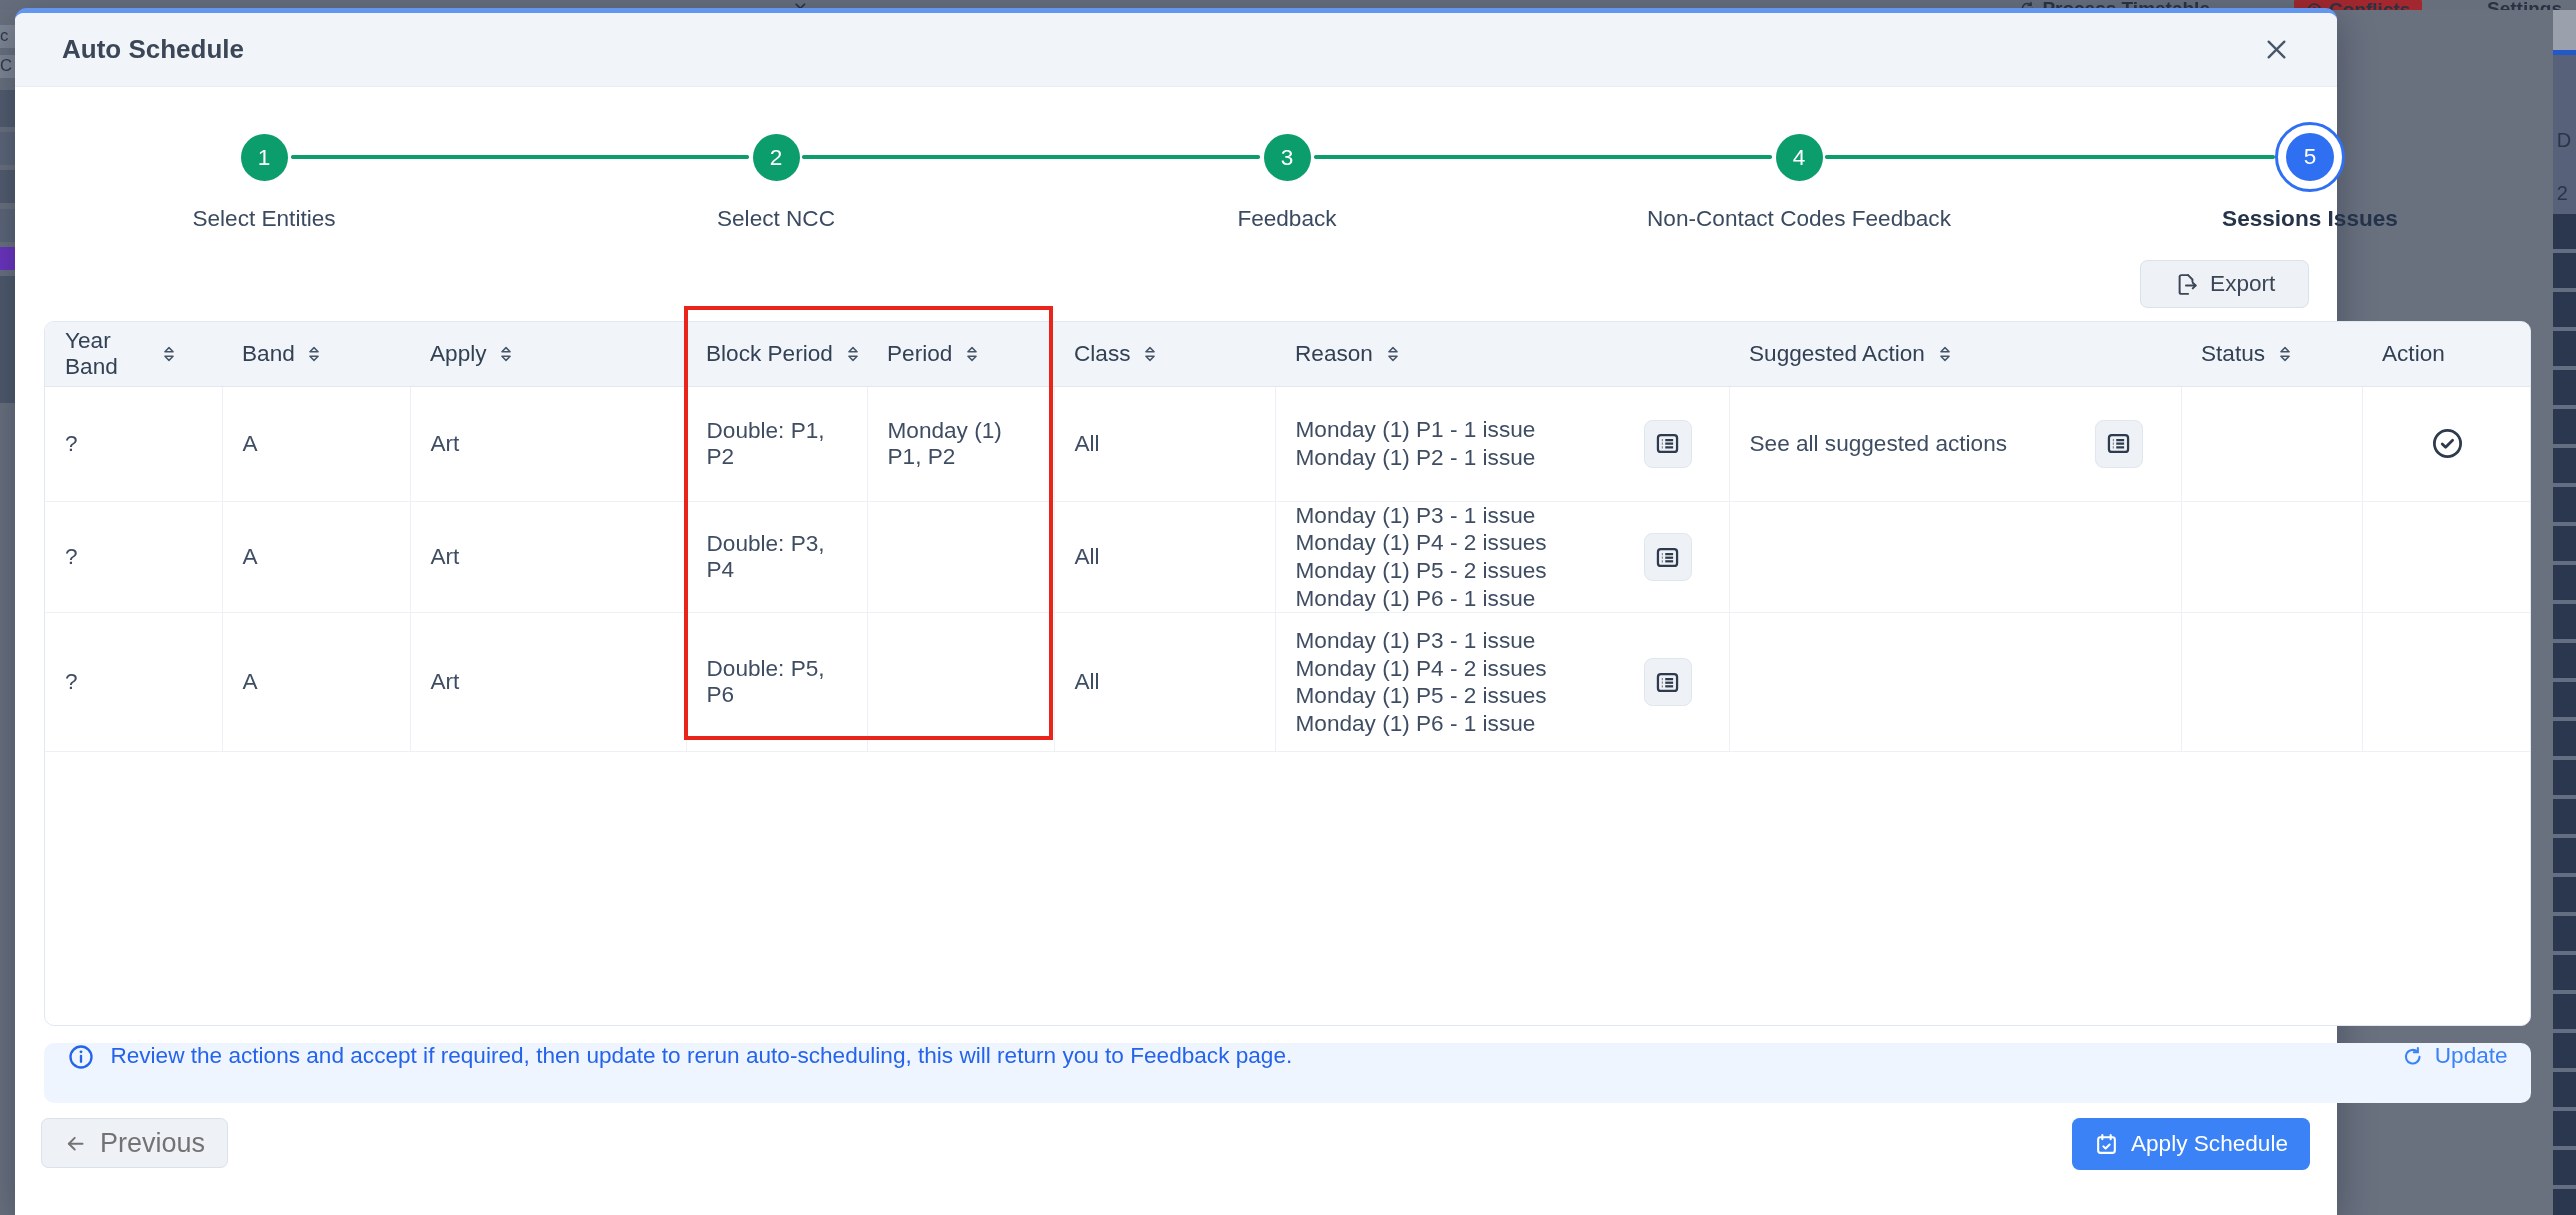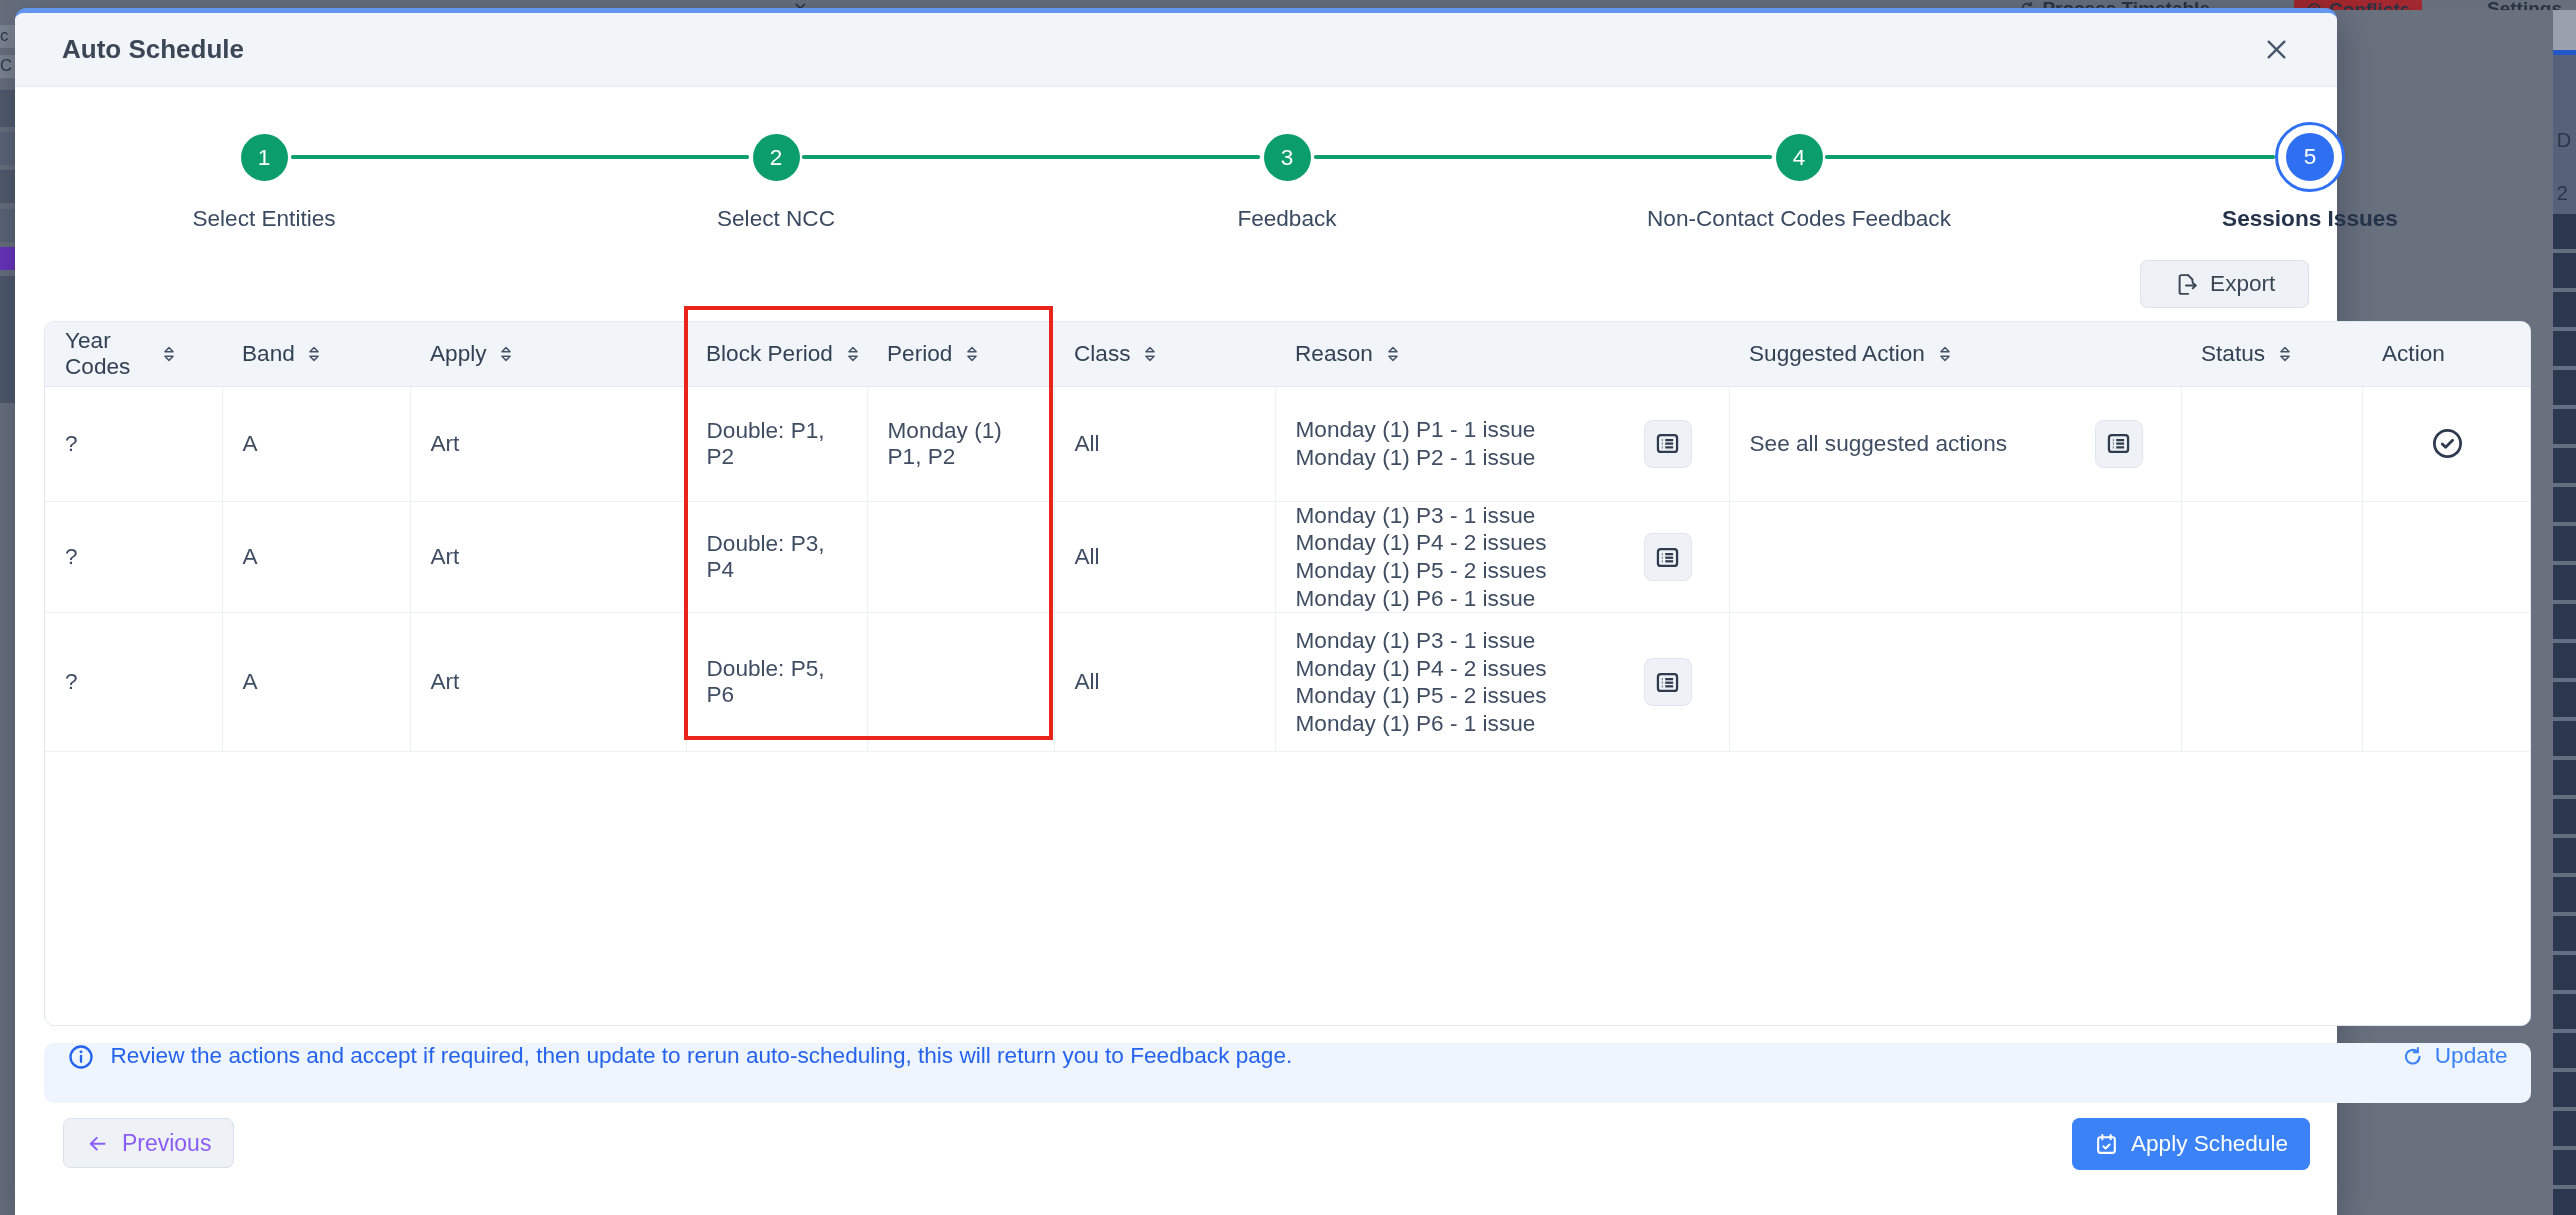--- a/index.html
+++ b/index.html
@@ -106,23 +106,23 @@
 
   
   .info-bar{position:absolute; left:29px; top:1030px; width:2487px; height:60px; background:var(--infobg);
     border-radius:10px; display:flex; align-items:flex-start; gap:15px; padding:0 23.4px; font-size:22.6px; color:var(--infotext);}
   .info-bar .info-ic{width:28px;height:28px;flex:0 0 auto;}
   .update-link{margin-left:auto; display:flex; align-items:center; gap:10px; color:var(--blue); font-weight:500;
     background:none; border:none; font-size:22.6px; font-family:inherit; cursor:pointer;}
   .update-link svg{width:23.4px;height:23.4px;}
 
   
-  .prev-btn{position:absolute; left:48px; top:1105px; height:50px; padding:0 22px; background:var(--btnbg);
+  .prev-btn{position:absolute; left:26px; top:1105px; height:50px; padding:0 22px; background:var(--btnbg);
     border:1.7px solid var(--btnborder); border-radius:7.5px; display:flex; align-items:center; gap:12.5px;
-    font-size:23px; color:#8b5cf6; font-family:inherit; cursor:pointer;}
+    font-size:27px; color:#737373; font-family:inherit; cursor:pointer;}
   .prev-btn svg{width:23.4px;height:23.4px;}
   .apply-btn{position:absolute; right:27px; top:1105px; height:52px; padding:0 22px; background:var(--blue);
     border:none; border-radius:7.5px; display:flex; align-items:center; gap:11.7px; font-size:22.6px; font-weight:500;
     color:#fff; font-family:inherit; cursor:pointer;}
   .apply-btn svg{width:25px;height:25px;}
 </style>
 </head>
 <body>
 
 <div class="screen">
@@ -238,21 +238,21 @@
           <col style="width:221px">
             <col style="width:454px">
             <col style="width:452px">
             <col style="width:181px">
             <col style="width:171px">
         </colgroup>
         <thead>
           <tr>
             <th class="col-yeargroup">
                 <div class="th-inner">
-                  <span>Year Codes</span>
+                  <span>Year Band</span>
                   <svg class="sort" viewBox="0 0 16 22" fill="none" stroke="currentColor" stroke-width="1.6" stroke-linejoin="round">
                     <path d="M3.5 8.5 8 4l4.5 4.5z"></path>
                     <path d="M3.5 13.5 8 18l4.5-4.5z"></path>
                   </svg>
                 </div>
               </th>
             <th>
                 <div class="th-inner">
                   <span>Band</span>
                   <svg class="sort" viewBox="0 0 16 22" fill="none" stroke="currentColor" stroke-width="1.6" stroke-linejoin="round">

